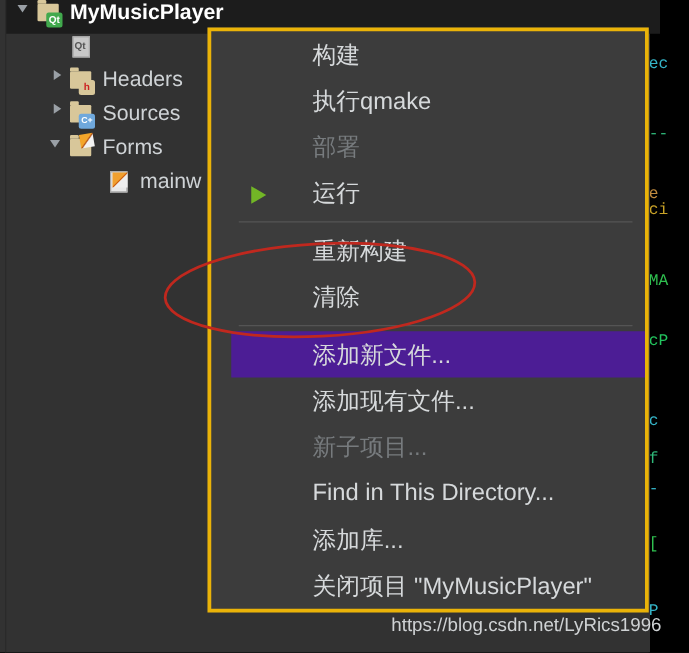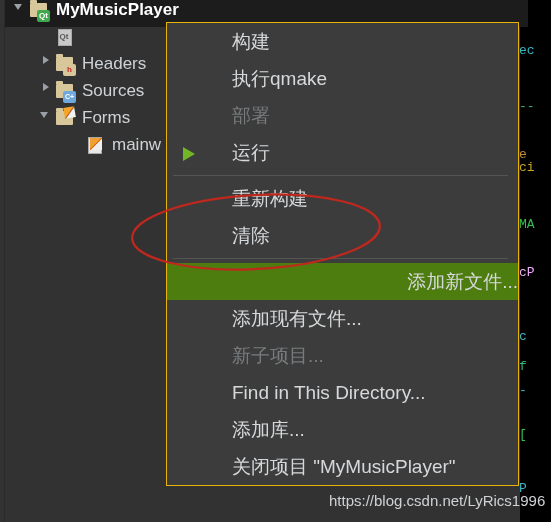--- a/index.html
+++ b/index.html
@@ -49,54 +49,54 @@
        color:#555;font-weight:bold;}
   .pencil{position:absolute;left:5px;top:3px;width:12px;height:12px;
        background:linear-gradient(135deg,#f0a030 0%,#f0a030 45%,#d06010 50%,#eee 55%,#eee 100%);
        transform:rotate(0deg);}
   .folder.pen:after{content:"";position:absolute;right:-2px;top:-4px;width:11px;height:11px;
        background:linear-gradient(135deg,#f4a62a 0%,#f4a62a 45%,#b4541a 52%,#f2f2f2 58%,#f2f2f2 100%);
        transform:rotate(-10deg);}
 
   
   .menu{position:absolute;left:166px;top:22px;width:353px;background:#3c3c3c;
-        border:1px solid #eab308;box-sizing:border-box;}
+        border:3px solid #eab308;box-sizing:border-box;padding-left:16px;}
   .mi{position:relative;height:37px;display:flex;align-items:center;
       color:#d6d9db;font-size:19px;padding-left:0;white-space:nowrap;}
   .mi .mtext{padding-left:65px;}
   .mi.disabled{color:#777b7e;}
-  .mi.active{background:#4d7c0f;justify-content:flex-end;}
+  .mi.active{background:#4c1d95;}
   .mi .playicon{position:absolute;left:16px;top:13px;width:0;height:0;
       border-left:12px solid #72b626;border-top:7px solid transparent;
       border-bottom:7px solid transparent;}
   .sep{height:1px;background:#545454;margin:4px 10px 4px 6px;}
 
   
   .annot{position:absolute;left:128px;top:188px;width:266px;height:88px;pointer-events:none;}
 
   
-  .wm{position:absolute;left:329px;top:492px;color:#cfd2d4;font-size:15px;
+  .wm{position:absolute;left:313px;top:492px;color:#cfd2d4;font-size:15px;
       white-space:nowrap;font-family:"Liberation Sans",sans-serif;}
 
   
   .topbits{position:absolute;left:300px;top:0;width:251px;height:22px;background:#000;}
   .tb{position:absolute;font-family:"Liberation Mono",monospace;font-size:10px;}
 </style>
 </head>
 <body>
 
 <div id="root">
 
   <div class="editor" id="editor">
       <div class="cl" style="top: 44px; color: rgb(53, 181, 200);">ec</div>
       <div class="cl" style="top: 100px; color: rgb(47, 184, 122);">--</div>
       <div class="cl" style="top: 148px; color: rgb(192, 138, 62);">e</div>
       <div class="cl" style="top: 161px; color: rgb(201, 162, 39);">ci</div>
       <div class="cl" style="top: 218px; color: rgb(47, 191, 79);">MA</div>
-      <div class="cl" style="top: 266px; color: #f0abfc; text-align: right;">cP</div>
+      <div class="cl" style="top: 266px; color: #22c55e; text-align: right;">cP</div>
       <div class="cl" style="top: 330px; color: rgb(53, 181, 200);">c</div>
       <div class="cl" style="top: 360px; color: rgb(47, 184, 122);">f</div>
       <div class="cl" style="top: 384px; color: rgb(53, 181, 200);">-</div>
       <div class="cl" style="top: 428px; color: rgb(47, 191, 79);">[</div>
       <div class="cl" style="top: 482px; color: rgb(53, 181, 200);">P</div>
     </div>
 
   <div class="topbits">
     <div class="tb" style="left:0px;top:3px;color:#8a8a8a;">___</div>
     <div class="tb" style="left:35px;top:6px;color:#35b5c8;">""</div>

